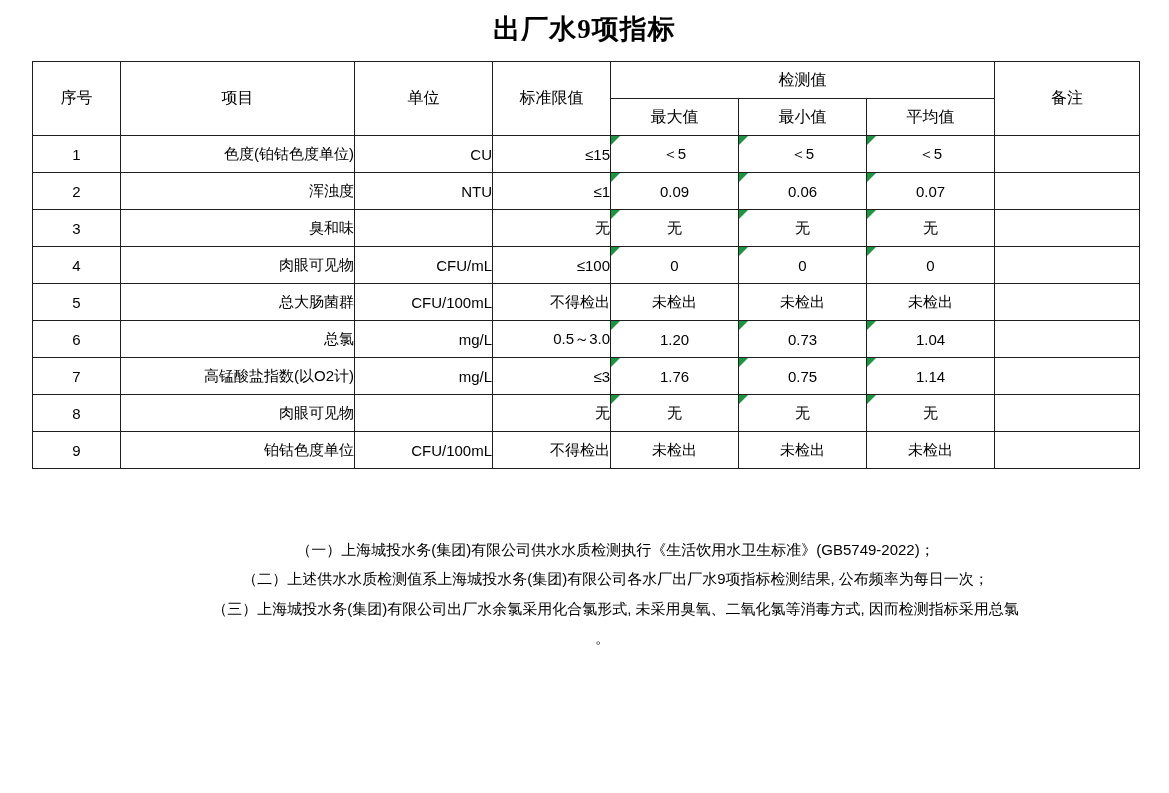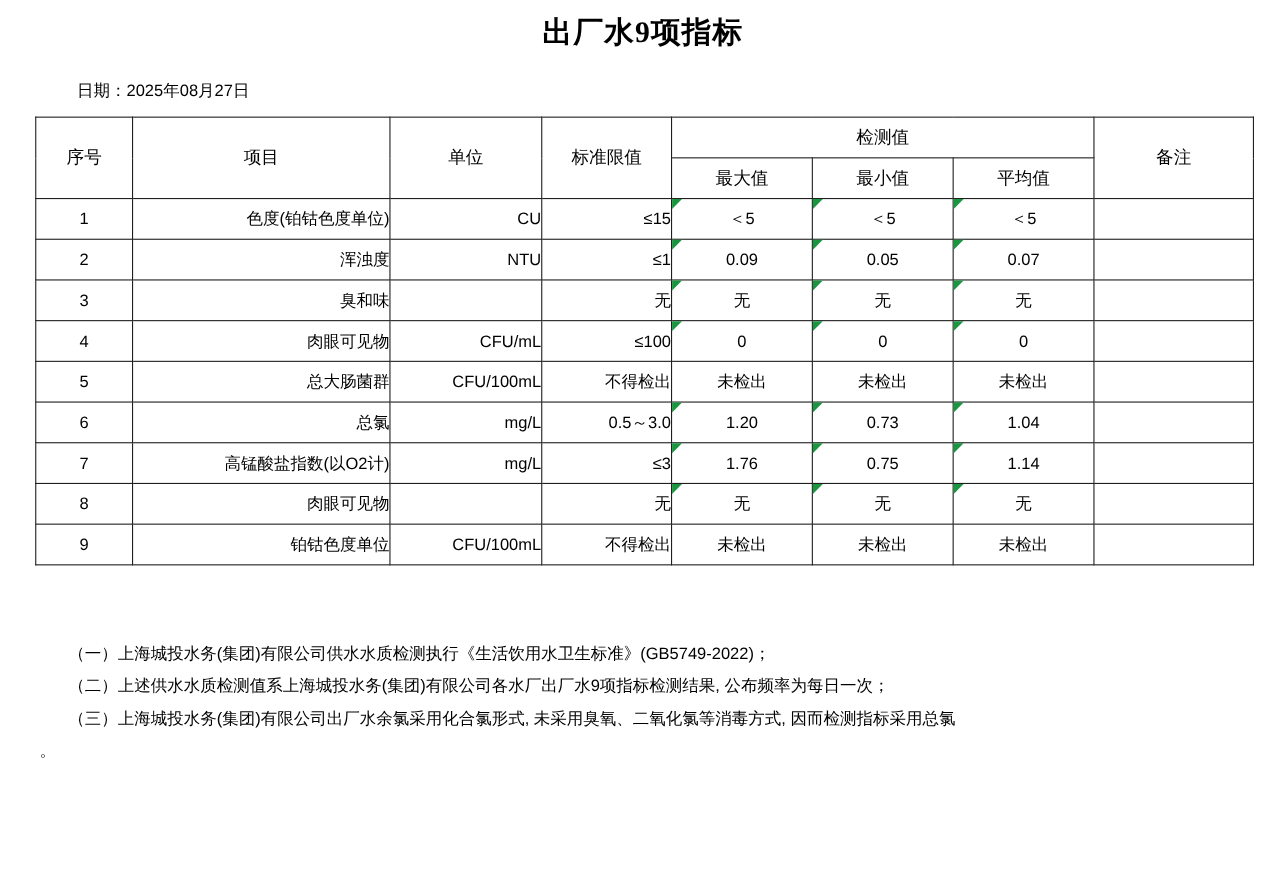--- a/index.html
+++ b/index.html
@@ -81,33 +81,33 @@
     margin: 66px 0 0 36px;
     font-size: 15px;
     line-height: 1.95;
   }
   .notes .notes-title {
     margin-bottom: 14px;
   }
   .notes p {
     margin: 0;
     text-indent: 0;
+    text-align: center;
   }
   .notes .indent {
     padding-left: 26px;
   }
 </style>
 </head>
 <body>
 
 <div class="page">
 
   <div class="doc-title">出厂水9项指标</div>
 
-  <div class="date-line">日期：2025年08月27日</div>
 
   <table class="report">
     <colgroup>
       <col class="col-no">
       <col class="col-item">
       <col class="col-unit">
       <col class="col-limit">
       <col class="col-val">
       <col class="col-val">
       <col class="col-val">
@@ -138,21 +138,21 @@
           <td class="cell-c marked">＜5</td>
           <td class="cell-c marked">＜5</td>
           <td class="cell-c"></td>
         </tr>
         <tr>
           <td class="cell-c">2</td>
           <td class="cell-l">浑浊度</td>
           <td class="cell-l">NTU</td>
           <td class="cell-l">≤1</td>
           <td class="cell-c marked">0.09</td>
-          <td class="cell-c marked">0.05</td>
+          <td class="cell-c marked">0.06</td>
           <td class="cell-c marked">0.07</td>
           <td class="cell-c"></td>
         </tr>
         <tr>
           <td class="cell-c">3</td>
           <td class="cell-l">臭和味</td>
           <td class="cell-l"></td>
           <td class="cell-l">无</td>
           <td class="cell-c marked">无</td>
           <td class="cell-c marked">无</td>

